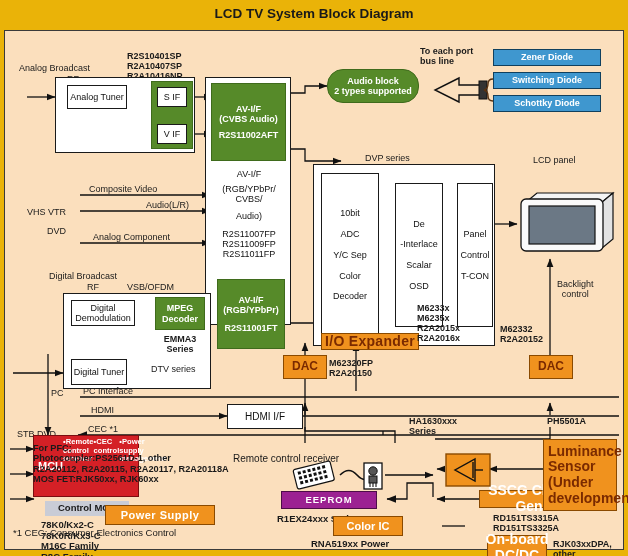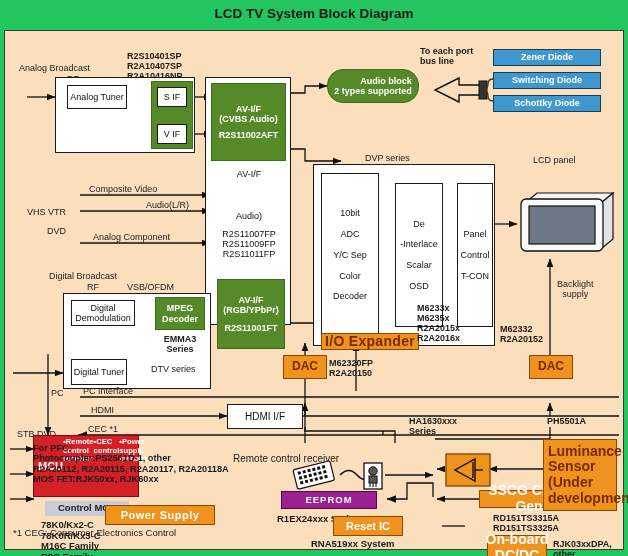--- a/index.html
+++ b/index.html
@@ -1,37 +1,37 @@
 <!DOCTYPE html>
 <html><head>
 <meta charset="utf-8">
 <style>
   html,body{margin:0;padding:0;background:#ffffff;}
   body{width:628px;height:556px;font-family:"Liberation Sans",sans-serif;
        -webkit-font-smoothing:none;}
-  #root{position:relative;width:628px;height:556px;overflow:hidden;background:#22c55e;}
+  #root{position:relative;width:628px;height:556px;overflow:hidden;background:#eab308;}
 
   .t{position:absolute;line-height:1.12;white-space:pre;}
   .box{position:absolute;box-sizing:border-box;display:flex;align-items:center;
        justify-content:center;text-align:center;line-height:1.12;}
 
   #title{left:0;top:6px;width:628px;text-align:center;font-size:13.5px;
          font-weight:bold;color:#1a1a1a;white-space:normal;}
 
   #canvas{position:absolute;left:4px;top:30px;width:620px;height:520px;
           background:#fbdfbd;border:1px solid #3a3a3a;box-sizing:border-box;}
 
   
   .wframe{position:absolute;background:#ffffff;border:1.5px solid #1a1a1a;box-sizing:border-box;}
   .wplain{position:absolute;background:#ffffff;border:1.5px solid #1a1a1a;box-sizing:border-box;
           display:flex;align-items:center;justify-content:center;text-align:center;
           font-size:9px;color:#111;line-height:1.15;}
 
   .green{background:#568a29;border:1.5px solid #3f6b1c;color:#ffffff;font-weight:bold;font-size:9px;}
-  .greenr{border-radius:16px;text-align:right;}
+  .greenr{border-radius:16px;}
   .orange{background:#f0921e;border:1.5px solid #8a4a00;color:#7a2a00;font-weight:bold;font-size:14px;}
   .red{background:#d42026;border:1.5px solid #7a0d10;color:#ffffff;font-weight:bold;}
   .blue{background:#3f97cf;border:1.5px solid #10405e;color:#ffffff;font-weight:bold;font-size:9px;}
   .purple{background:#9c2192;border:1.5px solid #4d0d48;color:#ffffff;font-weight:bold;font-size:9.5px;}
   .gray{background:#c9ccd6;color:#1a1a1a;font-weight:bold;font-size:9.5px;}
 
   .lbl{font-size:9px;color:#1a1a1a;}
   .lblb{font-size:9px;color:#1a1a1a;font-weight:bold;}
 
   svg.ov{position:absolute;left:0;top:0;width:620px;height:520px;overflow:visible;
@@ -166,20 +166,22 @@
     <div class="wplain" style="left:152px;top:56px;width:30px;height:20px;">S IF</div>
     <div class="wplain" style="left:152px;top:93px;width:30px;height:20px;">V IF</div>
 
     <div class="wframe" style="left:200px;top:46px;width:86px;height:248px;"></div>
     <div class="box green" style="left:206px;top:52px;width:75px;height:78px;flex-direction:column;">
       <span>AV-I/F</span>
       <span>(CVBS Audio)</span>
       <span style="margin-top:6px;">R2S11002AFT</span>
     </div>
     <div class="t" style="left:206px;top:138px;width:76px;text-align:center;font-size:9px;color:#111;">AV-I/F</div>
+    <div class="t" style="left:204px;top:153px;width:80px;text-align:center;font-size:9px;color:#111;">(RGB/YPbPr/
+CVBS/</div>
     <div class="t" style="left:206px;top:180px;width:76px;text-align:center;font-size:9px;color:#111;">Audio)</div>
     <div class="t" style="left:206px;top:198px;width:76px;text-align:center;font-size:9px;color:#111;">R2S11007FP
 R2S11009FP
 R2S11011FP</div>
 
     <div class="box green" style="left:212px;top:248px;width:68px;height:70px;flex-direction:column;">
       <span>AV-I/F</span>
       <span>(RGB/YPbPr)</span>
       <span style="margin-top:7px;">R2S11001FT</span>
     </div>
@@ -253,21 +255,21 @@
 T-CON</div>
 
     <div class="t lbl" style="left:528px;top:124px;">LCD panel</div>
     <svg class="ov" style="left:512px;top:160px;width:100px;height:68px;" viewBox="0 0 100 68">
       <path d="M8,12 L84,12 L96,2 L20,2 Z" fill="#f4f4f4" stroke="#111" stroke-width="1.2"></path>
       <path d="M84,12 L96,2 L96,48 L84,58 Z" fill="#e3e3e3" stroke="#111" stroke-width="1.2"></path>
       <rect x="4" y="8" width="82" height="52" rx="5" fill="#fafafa" stroke="#111" stroke-width="1.3"></rect>
       <rect x="12" y="15" width="66" height="38" fill="#6b7885" stroke="#111" stroke-width="1.2"></rect>
     </svg>
     <div class="t lbl" style="left:552px;top:248px;text-align:center;">Backlight
-supply</div>
+control</div>
     <div class="t lblb" style="left:495px;top:293px;">M62332
 R2A20152</div>
 
     <div class="box orange" style="left:316px;top:302px;width:98px;height:17px;letter-spacing:.3px;">I/O Expander</div>
     <div class="t lblb" style="left:324px;top:327px;">M62320FP
 R2A20150</div>
 
     <div class="box orange" style="left:278px;top:324px;width:44px;height:24px;font-size:12px;">DAC</div>
     <div class="box orange" style="left:524px;top:324px;width:44px;height:24px;font-size:12px;">DAC</div>
     <div class="t lblb" style="left:412px;top:272px;">M6233x
@@ -324,22 +326,22 @@
       <circle cx="12" cy="10" r="4.2" fill="#555" stroke="#111" stroke-width="1"></circle>
       <rect x="8" y="15" width="8" height="7" fill="#555" stroke="#111" stroke-width="1"></rect>
       <line x1="9" y1="22" x2="9" y2="26" stroke="#111" stroke-width="1.1"></line>
       <line x1="12" y1="22" x2="12" y2="26" stroke="#111" stroke-width="1.1"></line>
       <line x1="15" y1="22" x2="15" y2="26" stroke="#111" stroke-width="1.1"></line>
     </svg>
 
     <div class="box purple" style="left:276px;top:460px;width:96px;height:18px;letter-spacing:1px;">EEPROM</div>
     <div class="t lblb" style="left:272px;top:483px;font-size:9.5px;">R1EX24xxx Series</div>
 
-    <div class="box orange" style="left:328px;top:485px;width:70px;height:20px;font-size:11px;color:#fff;">Reset IC</div>
-    <div class="t lblb" style="left:306px;top:508px;font-size:9.5px;">RNA519xx System</div>
+    <div class="box orange" style="left:328px;top:485px;width:70px;height:20px;font-size:11px;color:#fff;">Color IC</div>
+    <div class="t lblb" style="left:306px;top:508px;font-size:9.5px;">RNA519xx Power</div>
 
     <div class="box orange" style="left:474px;top:459px;width:100px;height:18px;color:#fff;">SSCG Clock Gen</div>
     <div class="t lblb" style="left:488px;top:482px;font-size:9px;">RD151TS3315A
 RD151TS3325A</div>
 
     <div class="box orange" style="left:482px;top:504px;width:60px;height:26px;white-space:pre;color:#fff;">On-board
 DC/DC</div>
     <div class="t lblb" style="left:548px;top:508px;font-size:9px;">RJK03xxDPA,
 other</div>
 

